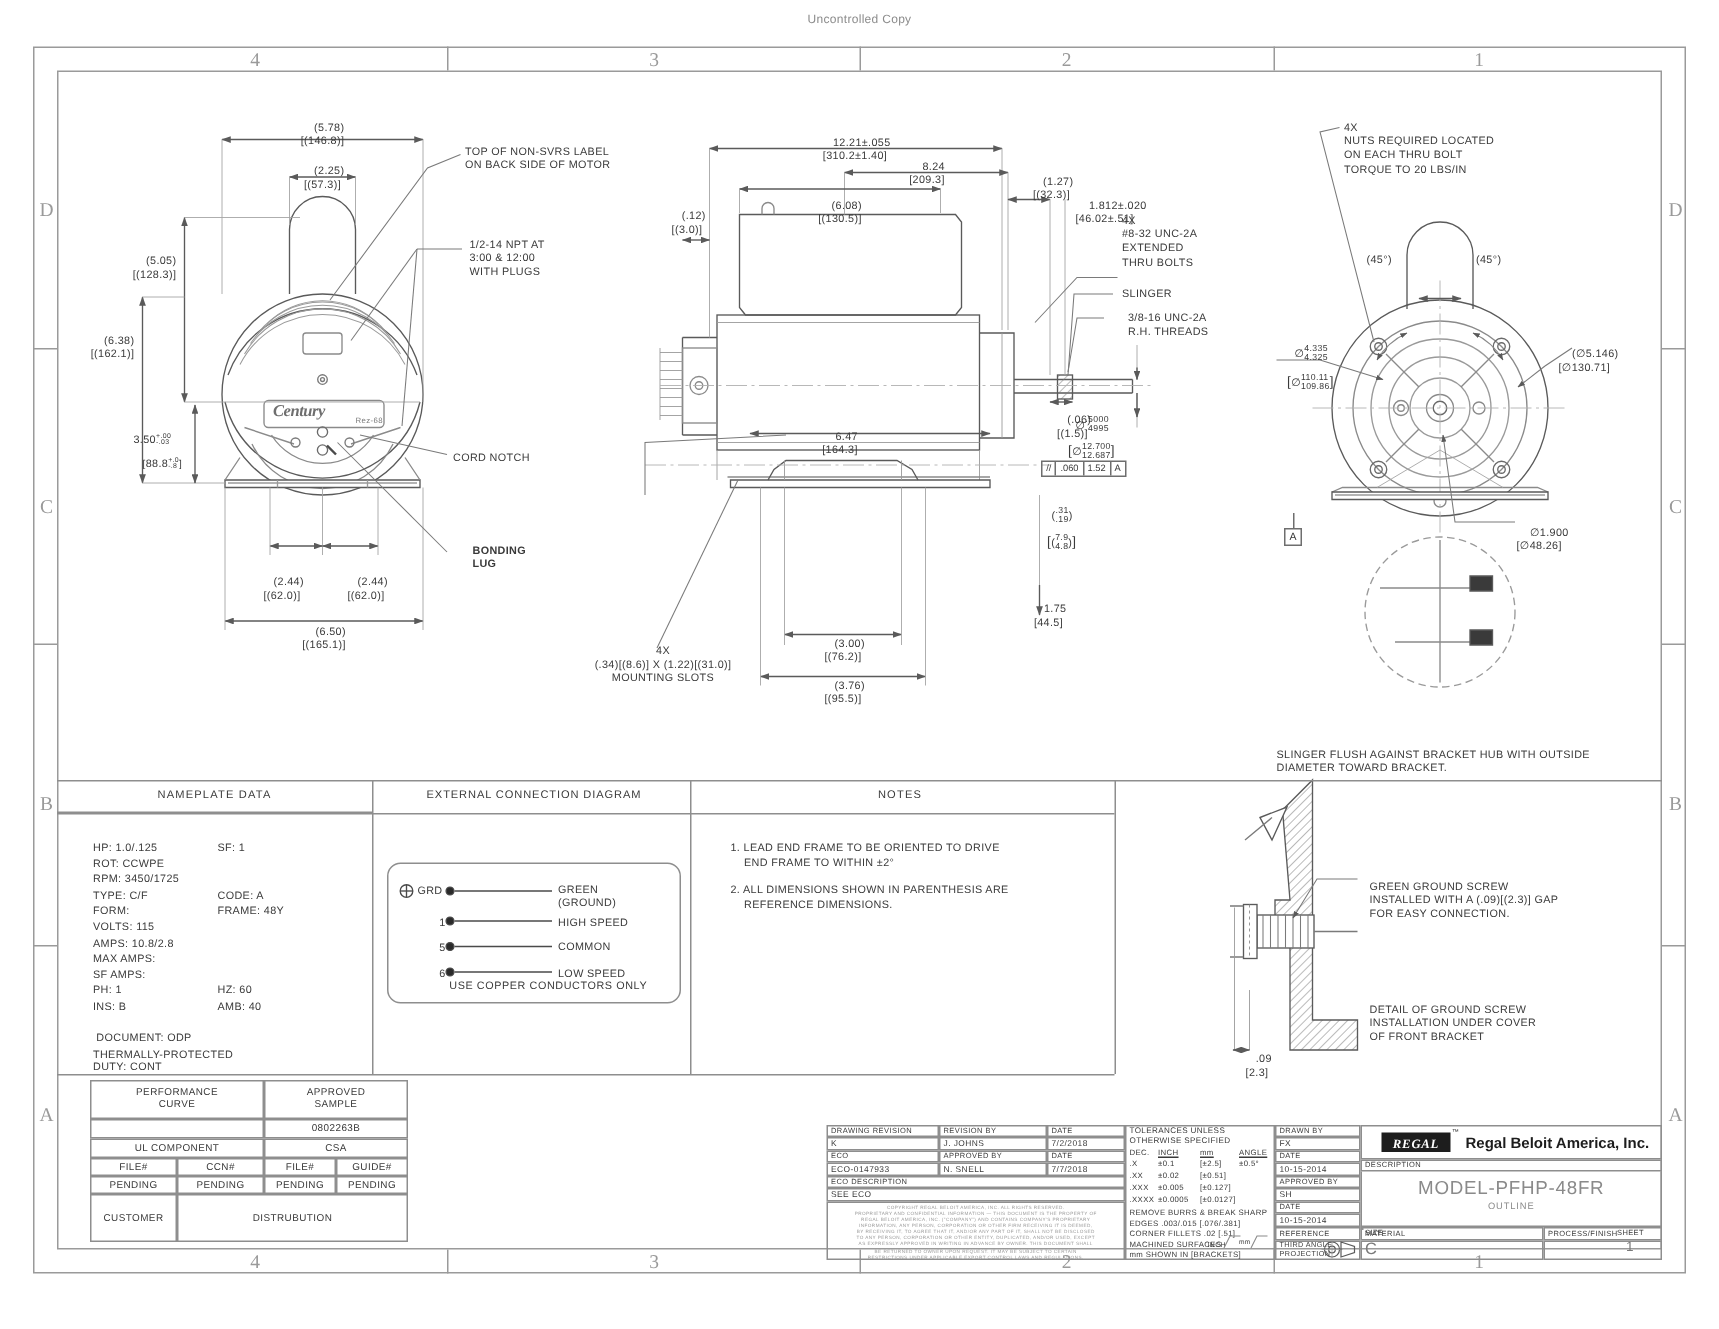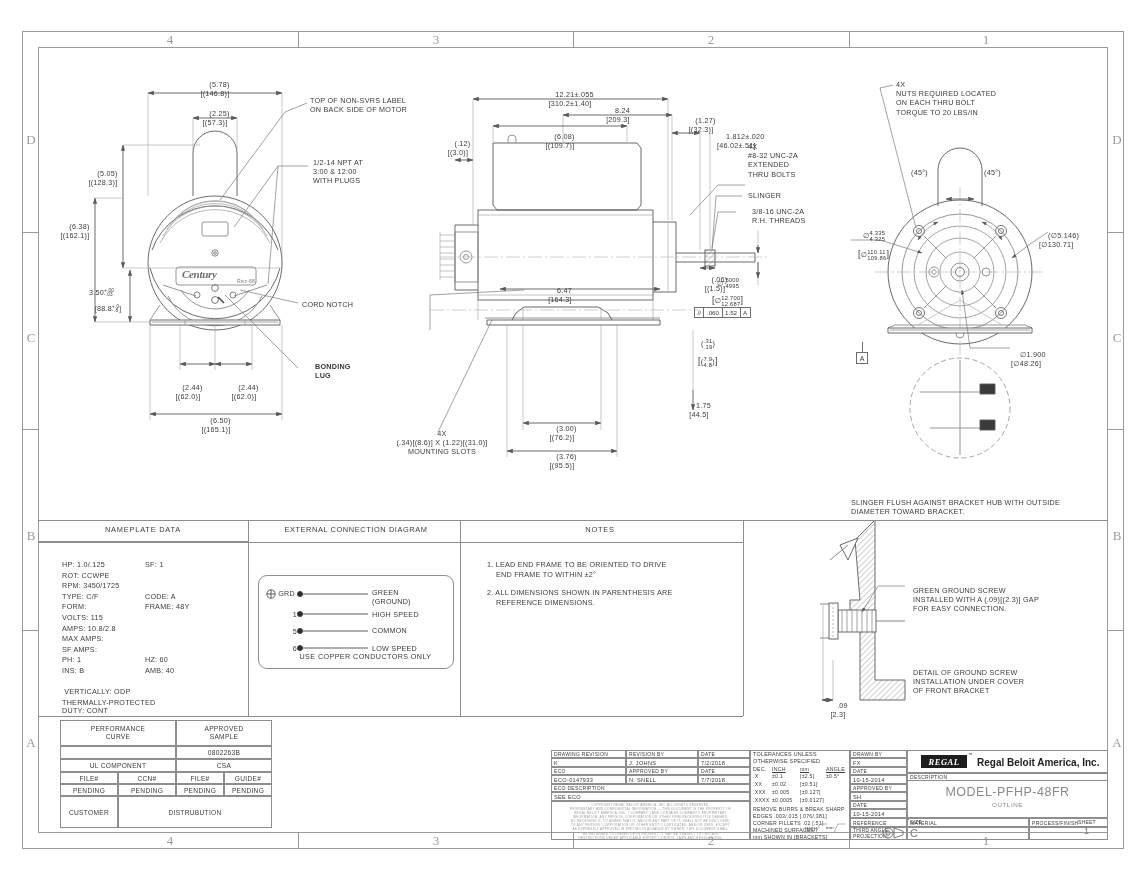--- a/index.html
+++ b/index.html
@@ -157,20 +157,21 @@
     display: inline-flex; flex-direction: column;
     font-size: 4.6px; line-height: 1.05; vertical-align: middle;
     text-align: left;
   }
 </style>
 </head>
 <body>
 
 <div id="sheet">
 
+  <div class="watermark">Uncontrolled Copy</div>
 
   <div class="frame-outer"></div>
   <div class="frame-inner"></div>
 
   <div class="zone-div top" style="left:298px;"></div>
   <div class="zone-div top" style="left:573px;"></div>
   <div class="zone-div top" style="left:849px;"></div>
   <div class="zone-div bot" style="left:298px;"></div>
   <div class="zone-div bot" style="left:573px;"></div>
   <div class="zone-div bot" style="left:849px;"></div>
@@ -487,21 +488,21 @@
   <div class="century-badge" style="left:182px;top:268px;">Century</div>
   <div class="t xs" style="left:237px;top:278px;color:#7a7a7a;">Rez-68</div>
 
   <div class="t c" style="left:495px;top:81px;width:150px;">
     <span>12.21±.055</span><br><span>[310.2±1.40]</span>
   </div>
   <div class="t c" style="left:577px;top:97px;width:82px;">
     <span>8.24</span><br><span>[209.3]</span>
   </div>
   <div class="t c" style="left:520px;top:123px;width:80px;">
-    <span>(6.08)</span><br><span>[(109.7)]</span>
+    <span>(6.08)</span><br><span>[(130.5)]</span>
   </div>
   <div class="t c" style="left:676px;top:107px;width:50px;">
     <span>(1.27)</span><br><span>[(32.3)]</span>
   </div>
   <div class="t c" style="left:437px;top:130px;width:42px;">
     <span>(.12)</span><br><span>[(3.0)]</span>
   </div>
   <div class="t" style="left:717px;top:123px;">
     <span>1.812±.020</span><br><span>[46.02±.51]</span>
   </div>
@@ -611,21 +612,21 @@
       <div class="t" style="left: 145px; top: 602.4px;">FRAME: 48Y</div>
       <div class="t" style="left: 62px; top: 613px;">VOLTS: 115</div>
       <div class="t" style="left: 62px; top: 623.6px;">AMPS: 10.8/2.8</div>
       <div class="t" style="left: 62px; top: 634.2px;">MAX AMPS:</div>
       <div class="t" style="left: 62px; top: 644.8px;">SF AMPS:</div>
       <div class="t" style="left: 62px; top: 655.4px;">PH: 1</div>
       <div class="t" style="left: 145px; top: 655.4px;">HZ: 60</div>
       <div class="t" style="left: 62px; top: 666px;">INS: B</div>
       <div class="t" style="left: 145px; top: 666px;">AMB: 40</div>
       <div class="t" style="left: 62px; top: 706px;">DUTY: CONT</div>
-      <div class="t" style="left: 62px; top: 687.2px;"> VERTICALLY: ODP</div>
+      <div class="t" style="left: 62px; top: 687.2px;"> DOCUMENT: ODP</div>
       <div class="t" style="left: 62px; top: 697.8px;">THERMALLY-PROTECTED</div>
     </div>
 
   <div class="conn-box" style="left:258px;top:575px;width:196px;height:94px;"></div>
   <div id="conn-rows">
       <div class="t r" style="left: 248px; top: 589px; width: 47px;">GRD</div>
       <div class="t" style="left: 372px; top: 588px; line-height: 1.25;">GREEN
 (GROUND)</div>
       <div class="t r" style="left: 250px; top: 610px; width: 47px;">1</div>
       <div class="t" style="left: 372px; top: 610px; line-height: 1.25;">HIGH SPEED</div>

